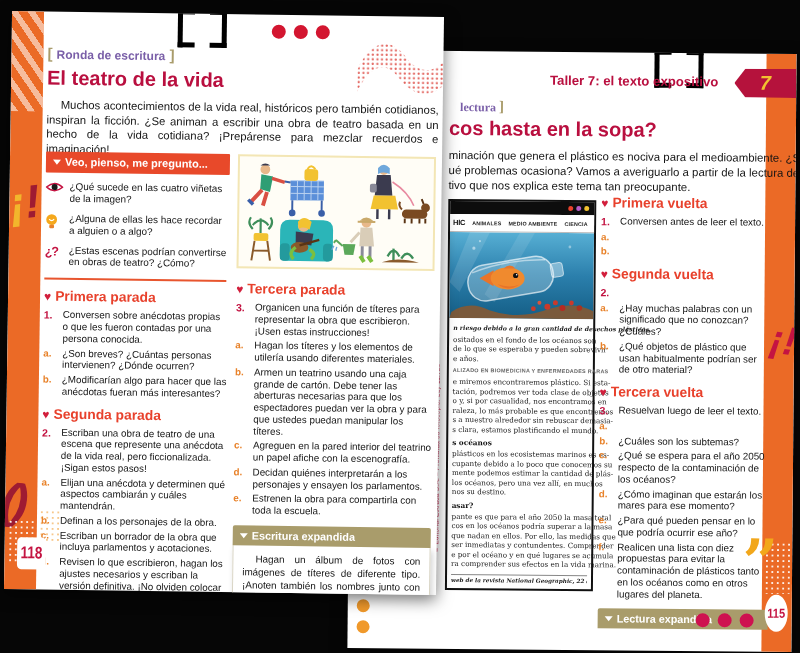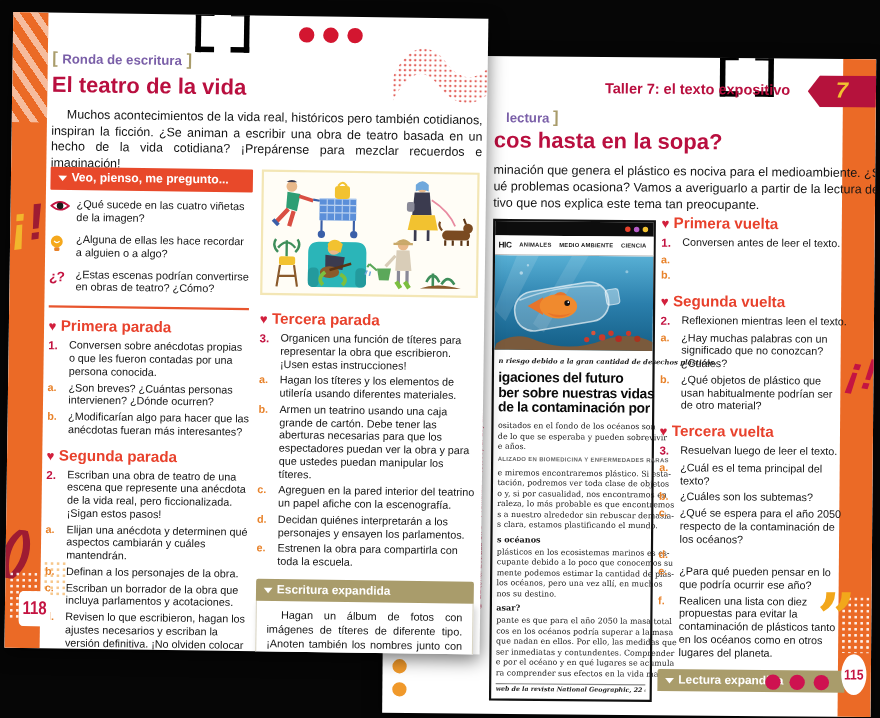--- a/index.html
+++ b/index.html
@@ -109,21 +109,21 @@
   <div class="pagenumR" style="z-index:6">115</div>
 
   <div class="brk l yellow-brk" style="left:302px;top:-3px;"></div>
   <div class="brk r yellow-brk" style="left:334px;top:-3px;"></div>
 
   <div class="hdr-title">Taller 7: el texto expositivo</div>
   <div class="ribbon">
     <span>7</span>
   </div>
 
-  <div class="tag" style="left:108px;top:47px;">
+  <div class="tag" style="left:108px;top:47px;font-family:Liberation Serif, serif;">
     <span>lectura</span>
     <span class="tb">]</span>
   </div>
   <div class="h-title" style="left:97px;top:66px;">cos hasta en la sopa?</div>
   <div class="lines" style="position:absolute;left:97px;top:97px;font-size:11.4px;line-height:1.32;color:#141414;">
       <div>minación que genera el plástico es nociva para el medioambiente. ¿Se</div>
       <div>ué problemas ocasiona? Vamos a averiguarlo a partir de la lectura de un</div>
       <div>tivo que nos explica este tema tan preocupante.</div>
     </div>
 
@@ -173,25 +173,20 @@
         <path d="M48,52 Q58,60 70,52 Q60,56 48,52Z" fill="#E8742A"></path>
         <path d="M54,36 Q60,30 66,36 Z" fill="#E8742A"></path>
         <circle cx="66" cy="43" r="2.6" fill="#111"></circle>
           <circle cx="67" cy="42.2" r=".8" fill="#fff"></circle>
       </g>
       <circle cx="24" cy="16" r="1.6" fill="rgba(255,255,255,.5)"></circle>
       <circle cx="30" cy="9" r="1.1" fill="rgba(255,255,255,.45)"></circle>
       <circle cx="120" cy="14" r="1.4" fill="rgba(255,255,255,.4)"></circle>
     </svg>
     <div class="acap frag">n riesgo debido a la gran cantidad de desechos plásticos.</div>
-    <div class="ahl lines">
-        <div>igaciones del futuro</div>
-        <div>ber sobre nuestras vidas</div>
-        <div>de la contaminación por</div>
-      </div>
     <div class="abody lines">
         <div>ositados en el fondo de los océanos son</div>
         <div>de lo que se esperaba y pueden sobrevivir</div>
         <div>e años.</div>
       </div>
     <div class="abyline frag">ALIZADO EN BIOMEDICINA Y ENFERMEDADES RARAS</div>
     <div class="abody lines">
         <div>e miremos encontraremos plástico. Si esta-</div>
         <div>tación, podremos ver toda clase de objetos</div>
         <div>o y, si por casualidad, nos encontramos en</div>
@@ -230,50 +225,49 @@
     <div class="item">
         <span class="l">a.</span>
       </div>
     <div class="item">
         <span class="l">b.</span>
       </div>
 
     <div class="sech"><span class="heart">♥</span><span>Segunda vuelta</span></div>
     <div class="item">
         <span class="n">2.</span>
-        <span class="t">Reflexionen mientras leen el texto.</span>
       </div>
     <div class="item">
         <span class="l">a.</span>
         <span class="t">¿Hay muchas palabras con un significado que no conozcan? ¿Cuáles?</span>
       </div>
     <div class="item">
         <span class="l">b.</span>
         <span class="t">¿Qué objetos de plástico que usan habitualmente podrían ser de otro material?</span>
       </div>
 
     <div class="sech"><span class="heart">♥</span><span>Tercera vuelta</span></div>
     <div class="item">
         <span class="n">3.</span>
         <span class="t">Resuelvan luego de leer el texto.</span>
       </div>
     <div class="item">
         <span class="l">a.</span>
-        <span class="t">¿Cuál es el tema principal del texto?</span>
       </div>
     <div class="item">
         <span class="l">b.</span>
         <span class="t">¿Cuáles son los subtemas?</span>
       </div>
     <div class="item">
         <span class="l">c.</span>
         <span class="t">¿Qué se espera para el año 2050 respecto de la contaminación de los océanos?</span>
       </div>
     <div class="item">
         <span class="l">d.</span>
+        <span class="t">¿Cómo imaginan que estarán los mares para ese momento?</span>
       </div>
     <div class="item">
         <span class="l">e.</span>
         <span class="t">¿Para qué pueden pensar en lo que podría ocurrir ese año?</span>
       </div>
     <div class="item">
         <span class="l">f.</span>
         <span class="t">Realicen una lista con diez propuestas para evitar la contaminación de plásticos tanto en los océanos como en otros lugares del planeta.</span>
       </div>
 

